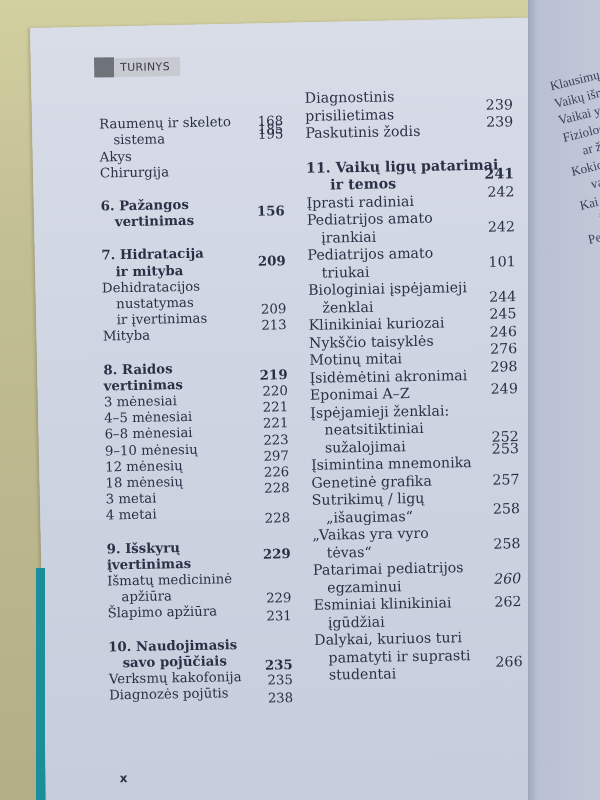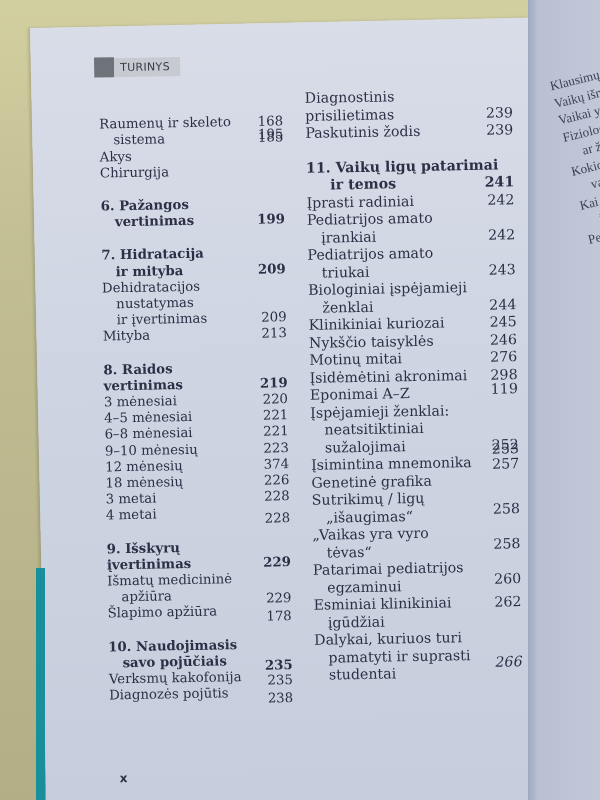--- a/index.html
+++ b/index.html
@@ -44,21 +44,21 @@
   .header .lbl {
     background:#c7cad0; color:#3a3d44; font-family:"DejaVu Sans", sans-serif;
     font-size:11px; padding:3px 10px 3px 6px; letter-spacing:0.3px;
   }
   .col { position:absolute; font-size:13.3px; color:#2c3046; line-height:16.2px; }
   .col-left { left:104px; top:113px; width:184px; }
   .col-right { left:310px; top:90px; width:208px; font-size:14.2px; line-height:17.5px; }
   .entry { position:relative; }
   .entry .t { display:block; padding-right:40px; }
   .entry .t .ind { display:block; padding-left:14px; }
-  .entry .p { position:absolute; right:0; bottom:0; }
+  .entry .p { position:absolute; right:0; bottom:8px; }
   .entry.bold { font-weight:bold; }
   .gap { height:17px; }
   .footer-mark {
     position:absolute; left:113px; top:768px; font-size:12px; color:#2c3046;
     font-family:"DejaVu Sans", sans-serif; font-weight:bold;
   }
 </style>
 </head>
 <body>
 
@@ -98,21 +98,21 @@
     <div class="entry">
       <span class="t">Akys</span>
       <span class="p" style="bottom:20px">195</span>
     </div>
     <div class="entry">
       <span class="t">Chirurgija</span>
     </div>
     <div class="gap"></div>
     <div class="entry bold">
       <span class="t"><span>6. Pažangos</span><span class="ind">vertinimas</span></span>
-      <span class="p">199</span>
+      <span class="p">156</span>
     </div>
     <div class="gap"></div>
     <div class="entry bold">
       <span class="t"><span>7. Hidratacija</span><span class="ind">ir mityba</span></span>
       <span class="p">209</span>
     </div>
     <div class="entry">
       <span class="t"><span>Dehidratacijos</span><span class="ind">nustatymas</span><span class="ind">ir įvertinimas</span></span>
       <span class="p">209</span>
     </div>
@@ -136,21 +136,21 @@
     <div class="entry">
         <span class="t">6–8 mėnesiai</span>
         <span class="p">221</span>
       </div>
     <div class="entry">
         <span class="t">9–10 mėnesių</span>
         <span class="p">223</span>
       </div>
     <div class="entry">
         <span class="t">12 mėnesių</span>
-        <span class="p">374</span>
+        <span class="p">297</span>
       </div>
     <div class="entry">
         <span class="t">18 mėnesių</span>
         <span class="p">226</span>
       </div>
     <div class="entry">
         <span class="t">3 metai</span>
         <span class="p">228</span>
       </div>
     <div class="entry">
@@ -161,21 +161,21 @@
     <div class="entry bold">
       <span class="t">9. Išskyrų įvertinimas</span>
       <span class="p">229</span>
     </div>
     <div class="entry">
       <span class="t"><span>Išmatų medicininė</span><span class="ind">apžiūra</span></span>
       <span class="p" style="bottom:-4px">229</span>
     </div>
     <div class="entry">
       <span class="t">Šlapimo apžiūra</span>
-      <span class="p" style="bottom:-6px">178</span>
+      <span class="p" style="bottom:-6px">231</span>
     </div>
     <div class="gap"></div>
     <div class="entry bold">
       <span class="t"><span>10. Naudojimasis</span><span class="ind">savo pojūčiais</span></span>
       <span class="p" style="bottom:-5px">235</span>
     </div>
     <div class="entry">
         <span class="t">Verksmų kakofonija</span>
         <span class="p" style="bottom:-4px">235</span>
       </div>
@@ -202,21 +202,21 @@
     <div class="entry">
         <span class="t">Įprasti radiniai</span>
         <span class="p">242</span>
       </div>
     <div class="entry">
         <span class="t"><span>Pediatrijos amato</span><span class="ind">įrankiai</span></span>
         <span class="p">242</span>
       </div>
     <div class="entry">
         <span class="t"><span>Pediatrijos amato</span><span class="ind">triukai</span></span>
-        <span class="p">243</span>
+        <span class="p">101</span>
       </div>
     <div class="entry">
         <span class="t"><span style="white-space:nowrap">Biologiniai įspėjamieji</span><span class="ind">ženklai</span></span>
         <span class="p">244</span>
       </div>
     <div class="entry">
         <span class="t">Klinikiniai kuriozai</span>
         <span class="p">245</span>
       </div>
     <div class="entry">
@@ -226,50 +226,50 @@
     <div class="entry">
         <span class="t">Motinų mitai</span>
         <span class="p">276</span>
       </div>
     <div class="entry">
         <span class="t" style="white-space:nowrap">Įsidėmėtini akronimai</span>
         <span class="p">298</span>
       </div>
     <div class="entry">
         <span class="t">Eponimai A–Z</span>
-        <span class="p" style="bottom:3px">119</span>
+        <span class="p" style="bottom:3px">249</span>
       </div>
     <div class="entry">
         <span class="t"><span>Įspėjamieji ženklai:</span><span class="ind">neatsitiktiniai</span><span class="ind">sužalojimai</span></span>
         <span class="p">252</span>
       </div>
     <div class="entry">
         <span class="t" style="white-space:nowrap">Įsimintina mnemonika</span>
         <span class="p" style="bottom:13px">253</span>
       </div>
     <div class="entry">
         <span class="t">Genetinė grafika</span>
-        <span class="p" style="bottom:16px">257</span>
+        <span class="p" style="bottom:0">257</span>
       </div>
     <div class="entry">
         <span class="t"><span>Sutrikimų / ligų</span><span class="ind">„išaugimas“</span></span>
         <span class="p" style="bottom:6px">258</span>
       </div>
     <div class="entry">
         <span class="t"><span>„Vaikas yra vyro</span><span class="ind">tėvas“</span></span>
         <span class="p" style="bottom:6px">258</span>
       </div>
     <div class="entry">
         <span class="t"><span>Patarimai pediatrijos</span><span class="ind">egzaminui</span></span>
-        <span class="p" style="bottom:6px;">260</span>
+        <span class="p" style="bottom:6px;font-style:italic">260</span>
       </div>
     <div class="entry">
         <span class="t"><span>Esminiai klinikiniai</span><span class="ind">įgūdžiai</span></span>
         <span class="p" style="bottom:18px;">262</span>
       </div>
     <div class="entry">
         <span class="t"><span>Dalykai, kuriuos turi</span><span class="ind" style="white-space:nowrap">pamatyti ir suprasti</span><span class="ind">studentai</span></span>
-        <span class="p" style="bottom:10px;font-style:italic">266</span>
+        <span class="p" style="bottom:10px;">266</span>
       </div>
   </div>
 
   <div class="footer-mark">x</div>
 </div>
 
 </body></html>

